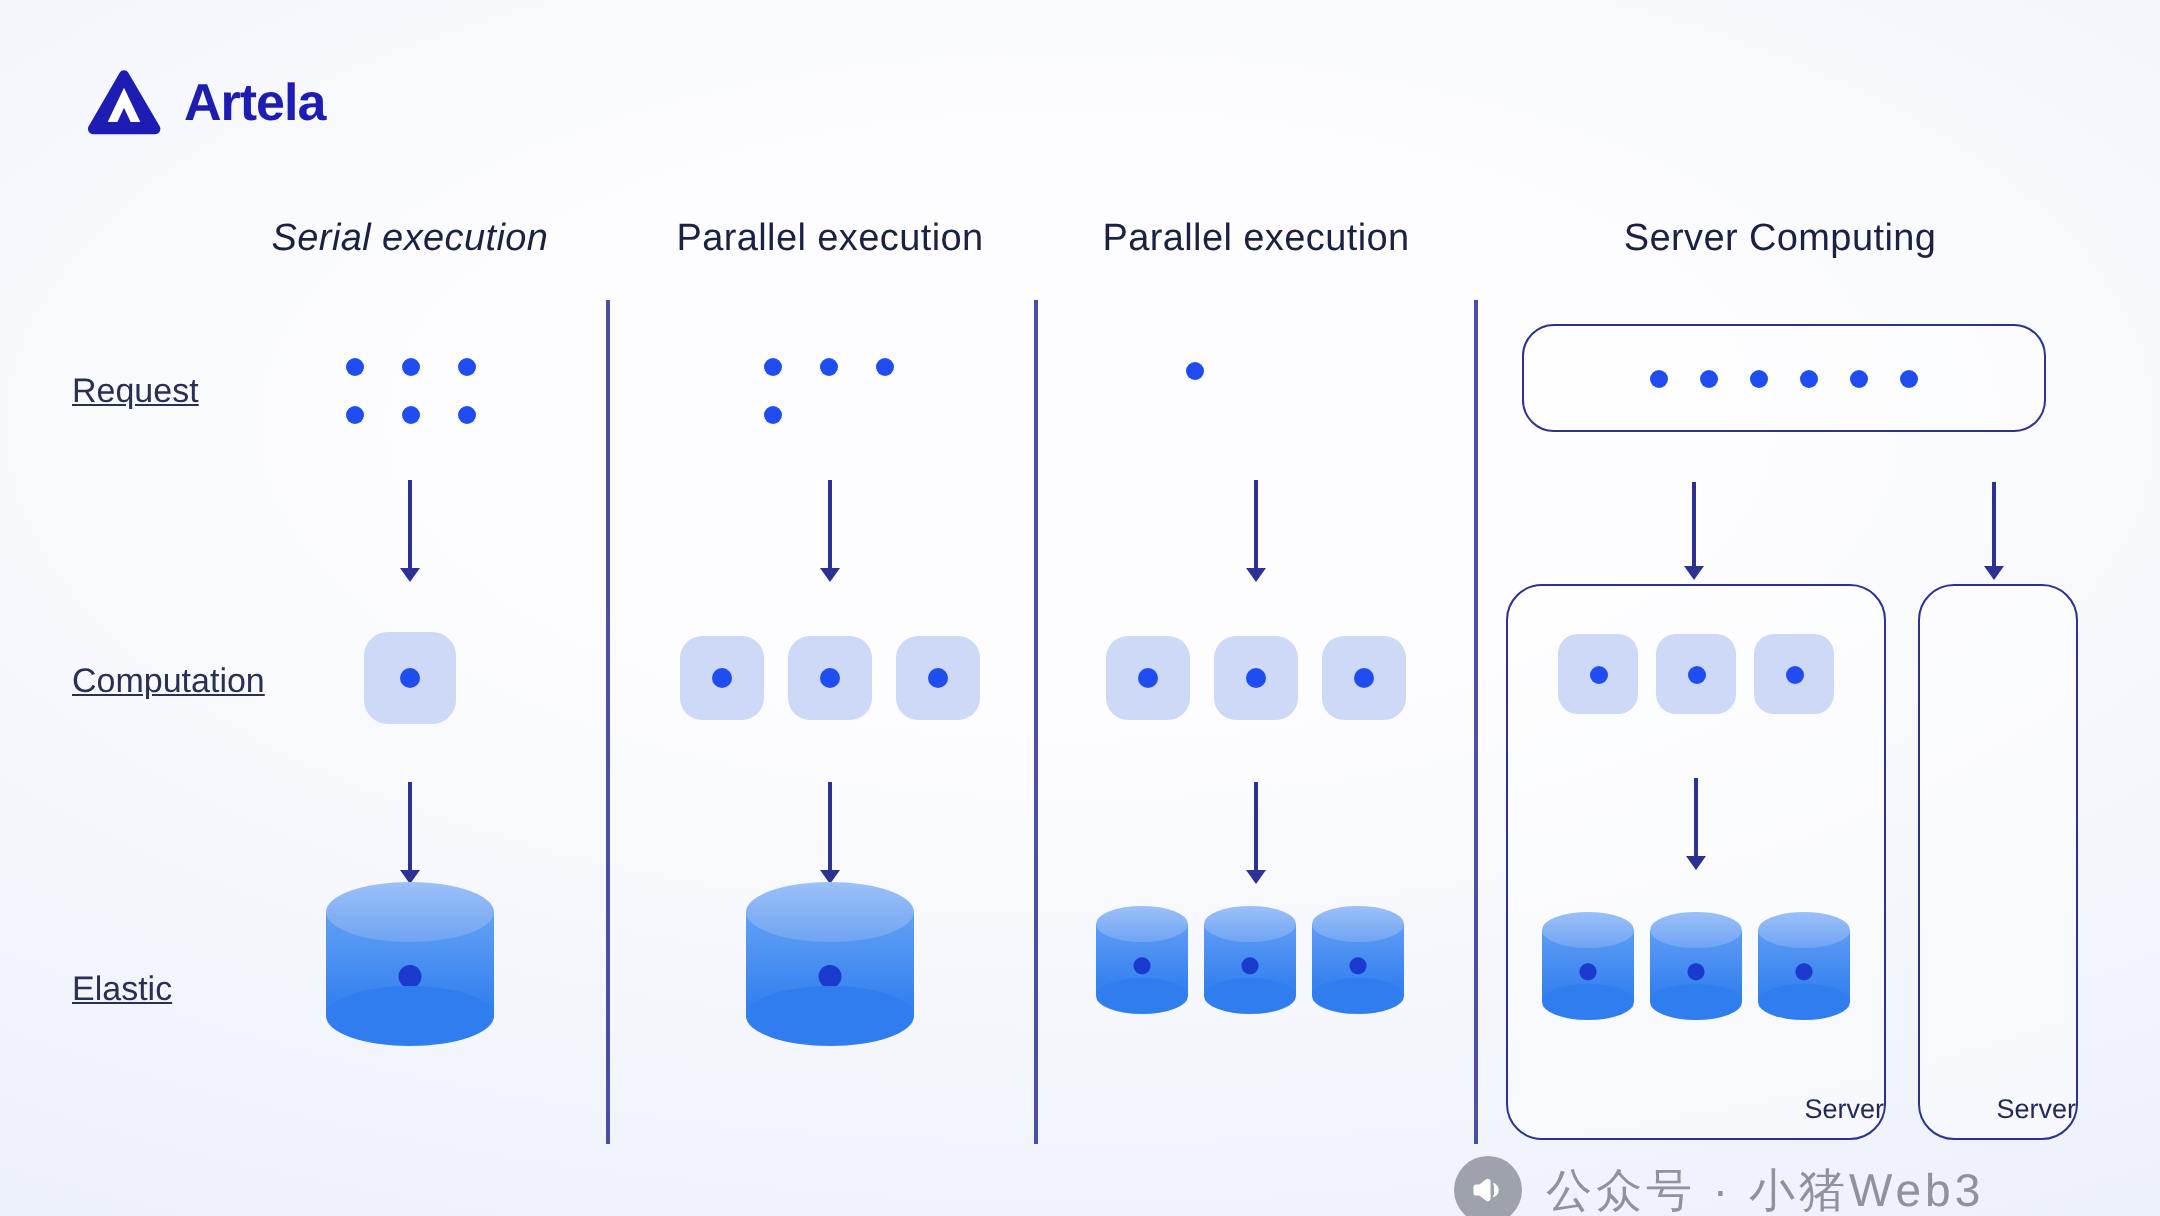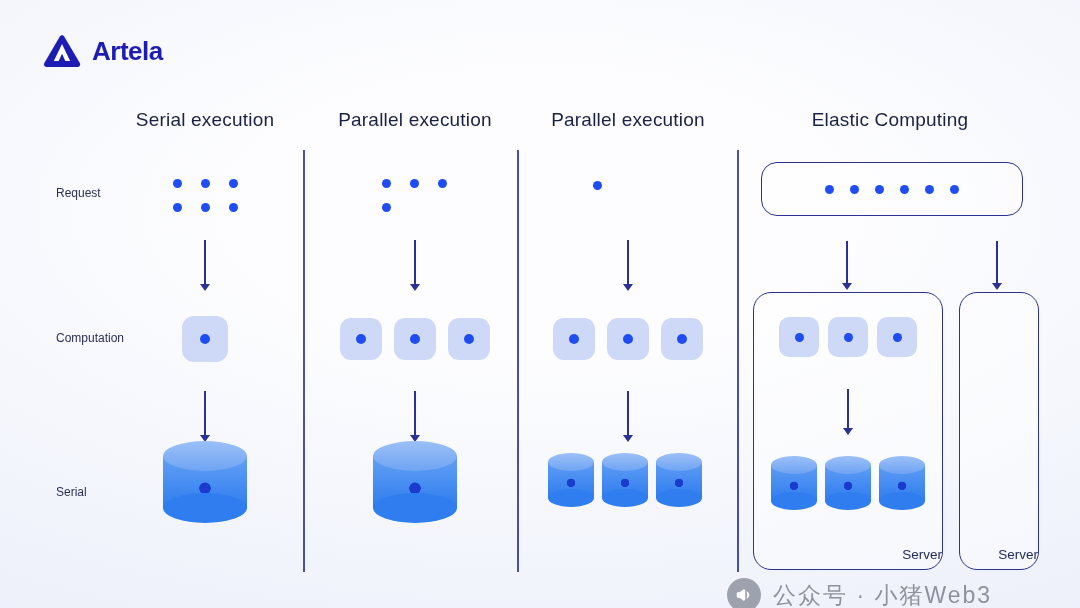--- a/index.html
+++ b/index.html
@@ -9,21 +9,21 @@
     background: radial-gradient(130% 105% at 50% 35%, #fdfdff 22%, #f0f3fb 62%, #e3e9f6 100%);
   }
 
   
   .logo { position:absolute; left:42px; top:33px; display:flex; align-items:center; gap:10px; }
   .logo-text { font-size:26px; font-weight:700; color:#1d1db4; letter-spacing:-0.5px; }
 
   
   .col-title { position:absolute; width:230px; text-align:center; font-size:19px; font-weight:500;
     color:#1b2142; letter-spacing:.2px; line-height:1.38; }
-  .row-label { position:absolute; left:56px; font-size:12px; color:#2a2f55; }
+  .row-label { position:absolute; left:36px; font-size:17px; color:#2a2f55;text-decoration:underline; }
 
   
   .vline { position:absolute; top:150px; height:422px; width:1.5px; background:#2c3194; opacity:.85; }
 
   
   .dots { position:absolute; display:flex; flex-wrap:wrap; column-gap:19px; row-gap:15px; width:65px; }
   .dot { width:9px; height:9px; border-radius:50%; background:#1f4df2; flex:0 0 auto; }
   .dots.inline { position:static; flex-wrap:nowrap; width:auto; gap:16px; }
 
   
@@ -79,30 +79,30 @@
 <div class="stage">
 
   <div class="logo">
     <svg width="40" height="36" viewBox="0 0 48 42">
       <path d="M21.4 3.5 L2.8 35.5 C1.6 37.6 3.1 40.3 5.6 40.3 L42.6 40.3 C45.1 40.3 46.6 37.6 45.4 35.5 L26.6 3.5 C25.4 1.5 22.6 1.5 21.4 3.5 Z" fill="#1d1db4"></path>
       <path d="M24 12.5 L33.8 33 L28 33 L24 24.4 L20 33 L14.2 33 Z" fill="#ffffff"></path>
     </svg>
     <span class="logo-text">Artela</span>
   </div>
 
-  <div class="col-title" style="left:90px; top:107px;">Serial execution</div>
+  <div class="col-title" style="left:90px; top:107px;font-style:italic;">Serial execution</div>
   <div class="col-title" style="left:300px; top:107px;">Parallel execution</div>
   <div class="col-title" style="left:513px; top:107px;">
     <div>Parallel execution</div>
   </div>
-  <div class="col-title" style="left:775px; top:107px;">Elastic Computing</div>
+  <div class="col-title" style="left:775px; top:107px;">Server Computing</div>
 
   <div class="row-label" style="top:186px;">Request</div>
   <div class="row-label" style="top:331px;text-align:right;">Computation</div>
-  <div class="row-label" style="top:485px;">Serial</div>
+  <div class="row-label" style="top:485px;">Elastic</div>
 
   <div class="vline" style="left:303px;"></div>
   <div class="vline" style="left:517px;"></div>
   <div class="vline" style="left:737px;"></div>
 
   <div class="dots" style="left:173px; top:179px;">
       <div class="dot"></div>
       <div class="dot"></div>
       <div class="dot"></div>
       <div class="dot"></div>

